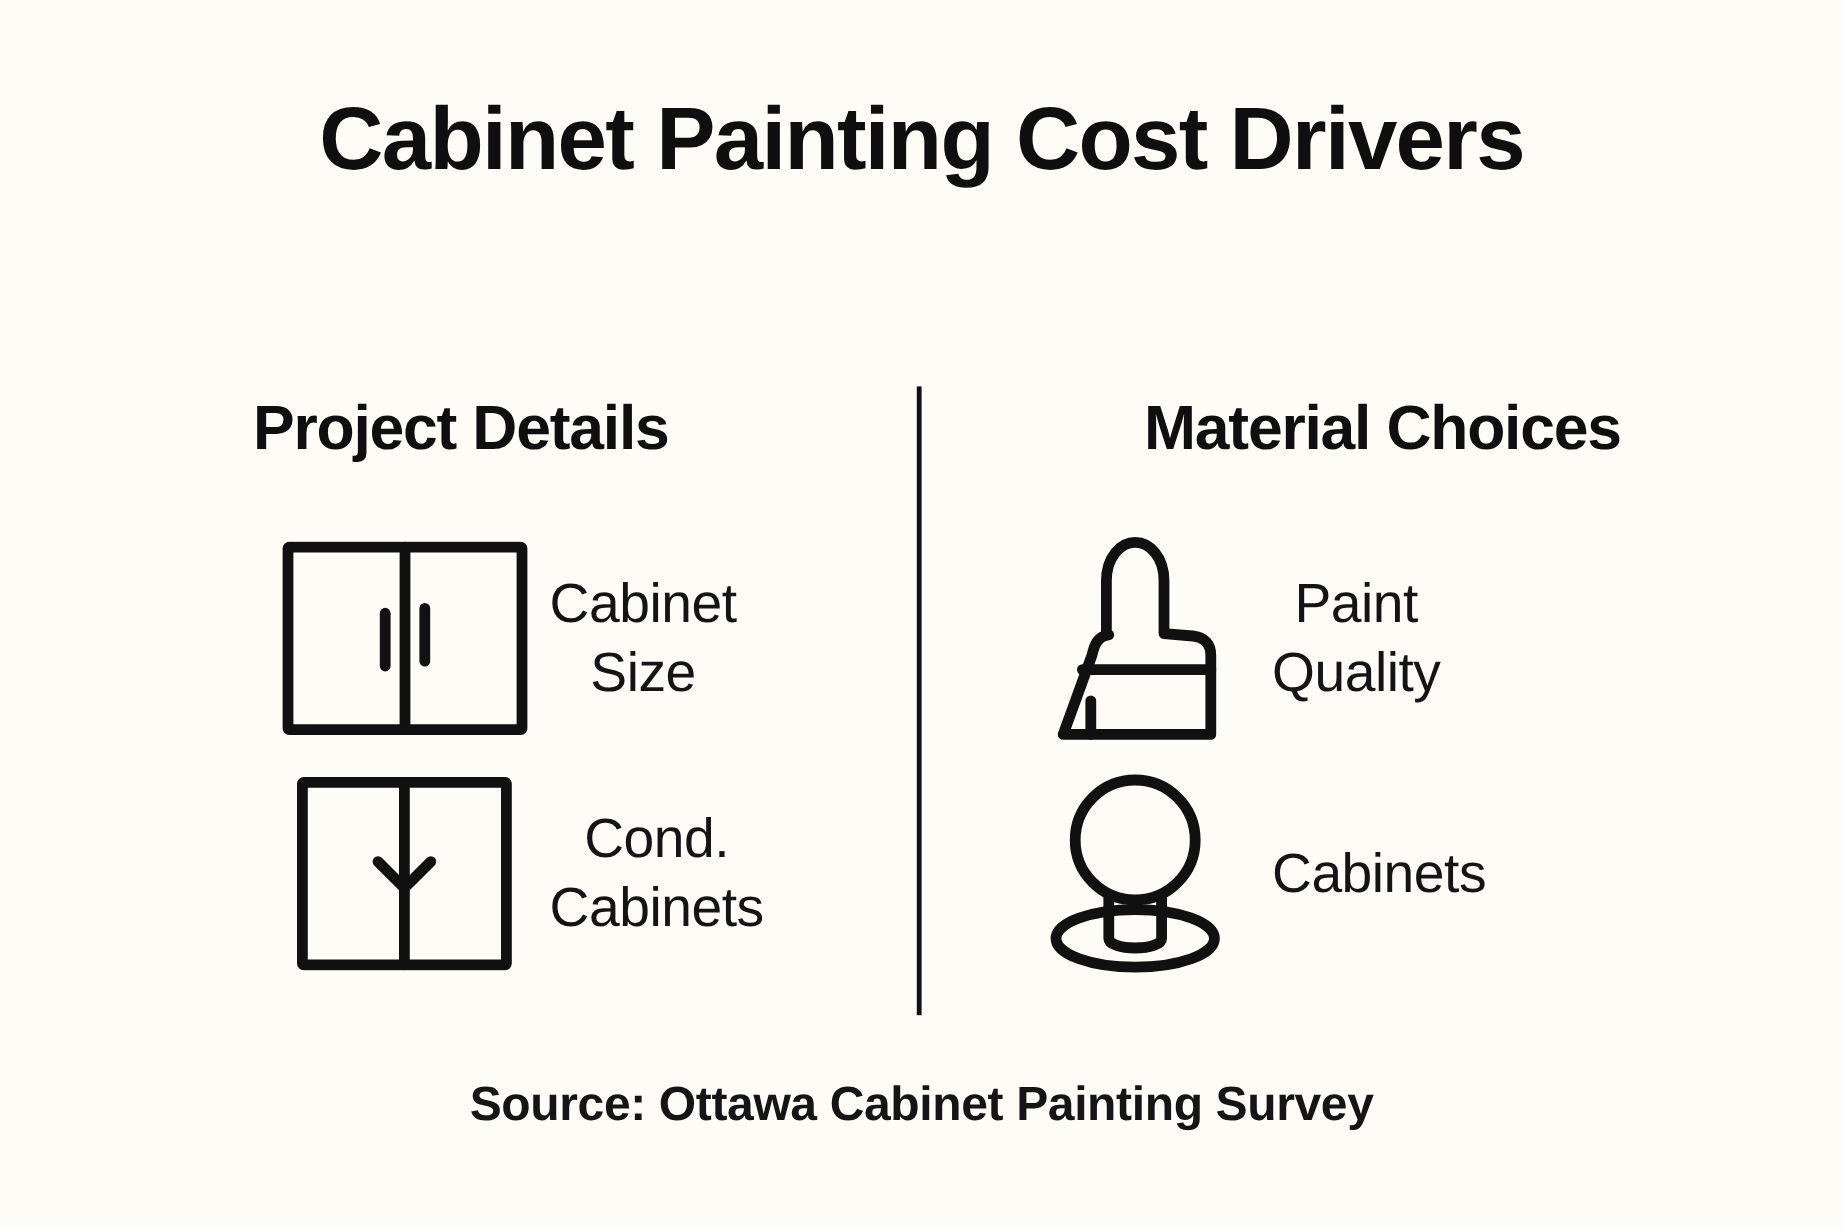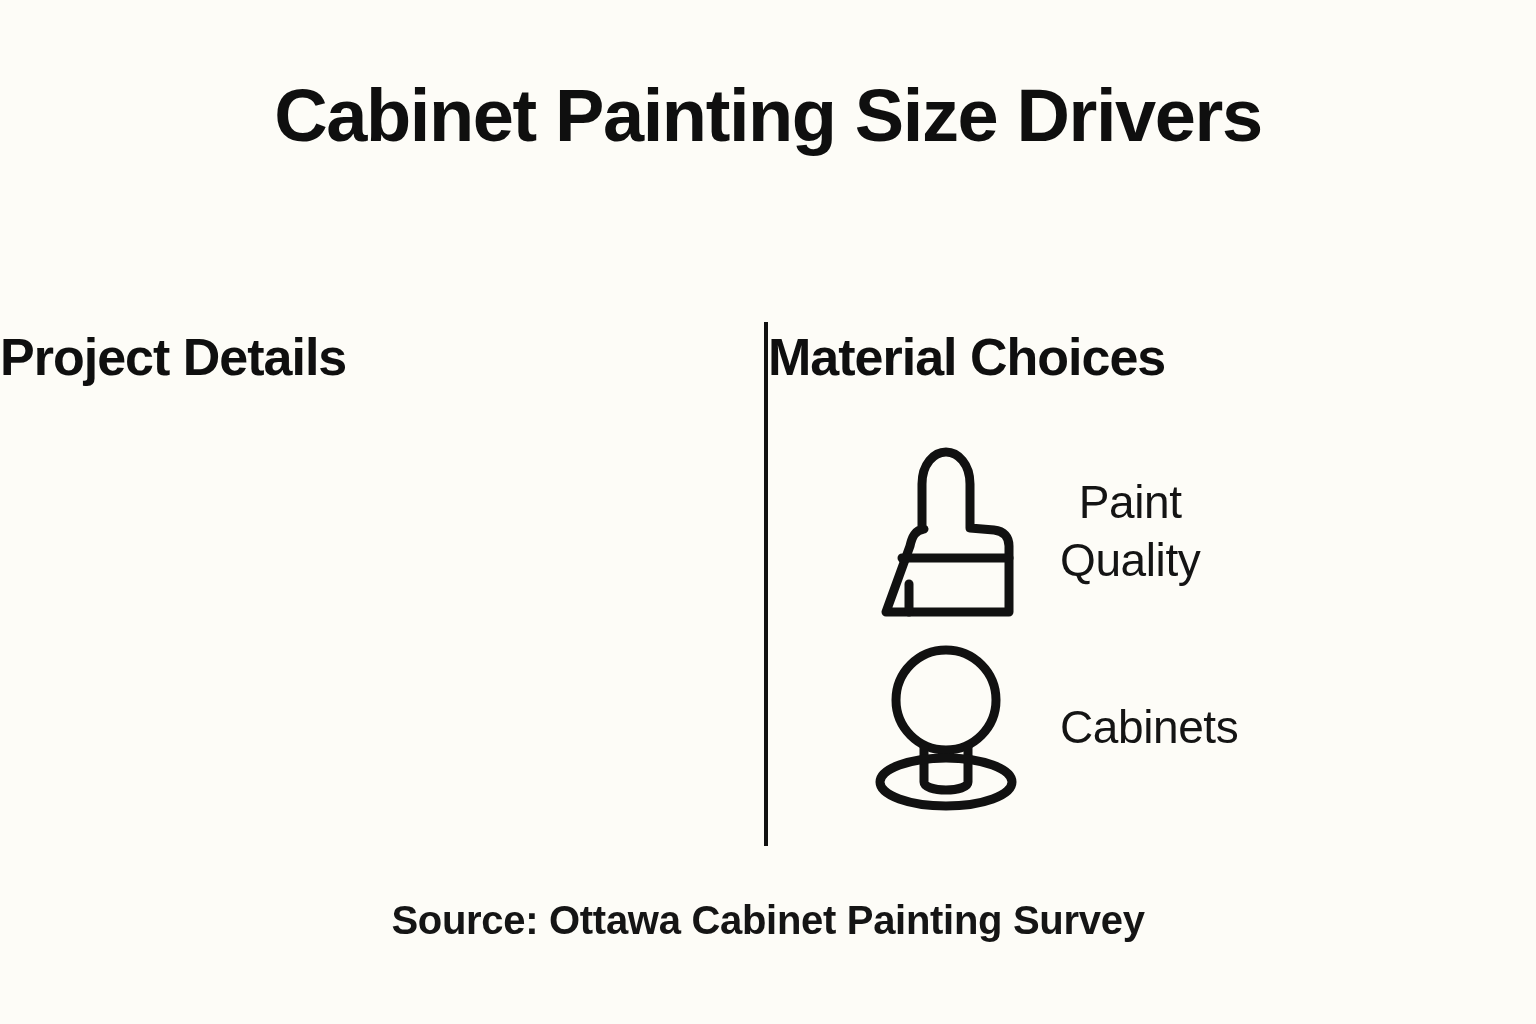--- a/index.html
+++ b/index.html
@@ -56,20 +56,21 @@
     height: 520px;
     display: flex;
     flex-direction: row;
   }
   .column {
     position: relative;
     width: 768px;
     height: 520px;
   }
   .col-heading {
+    text-align: center;
     font-size: 52px;
     font-weight: 700;
     letter-spacing: -1px;
     line-height: 1.05;
     color: #0F0F0F;
     white-space: nowrap;
   }
   #divider {
     position: absolute;
     left: 764px;
@@ -135,30 +136,58 @@
     color: #151515;
     white-space: nowrap;
   }
 </style>
 </head>
 <body>
 
 <div id="page">
 
   <div id="header">
-    <div id="title">Cabinet Painting Size Drivers</div>
+    <div id="title">Cabinet Painting Cost Drivers</div>
   </div>
 
   <div id="divider"></div>
 
   <div id="columns">
 
     <div class="column col-left">
       <div class="col-heading">Project Details</div>
 
+      <div class="rows">
+
+        <div class="row">
+          <div class="icon-box">
+            <svg width="205" height="162" viewBox="0 0 205 162" fill="none" stroke="#111111" stroke-width="9" stroke-linecap="round" stroke-linejoin="round">
+              <rect x="5" y="5" width="195" height="152" rx="1"></rect>
+              <line x1="102.5" y1="5" x2="102.5" y2="157"></line>
+              <line x1="86" y1="60" x2="86" y2="104"></line>
+              <line x1="119" y1="56" x2="119" y2="100"></line>
+            </svg>
+          </div>
+          <div class="row-label">Cabinet
+Size</div>
+        </div>
+
+        <div class="row">
+          <div class="icon-box">
+            <svg width="180" height="162" viewBox="0 0 180 162" fill="none" stroke="#111111" stroke-width="9" stroke-linecap="round" stroke-linejoin="round">
+              <rect x="5" y="5" width="170" height="152" rx="1"></rect>
+              <line x1="90" y1="5" x2="90" y2="157"></line>
+              <polyline points="68,71 90,93 112,71"></polyline>
+            </svg>
+          </div>
+          <div class="row-label">Cond.
+Cabinets</div>
+        </div>
+
+      </div>
     </div>
 
     <div class="column col-right">
       <div class="col-heading">Material Choices</div>
 
       <div class="rows">
 
         <div class="row">
           <div class="icon-box">
             <svg width="168" height="180" viewBox="0 0 168 180" fill="none" stroke="#111111" stroke-width="9" stroke-linecap="round" stroke-linejoin="round">

